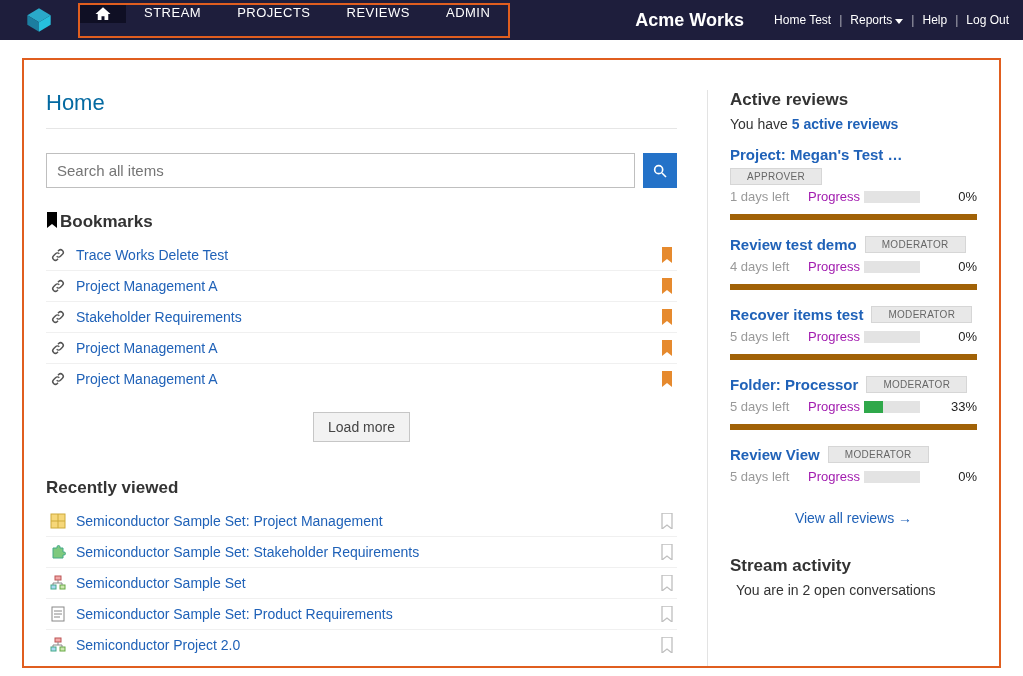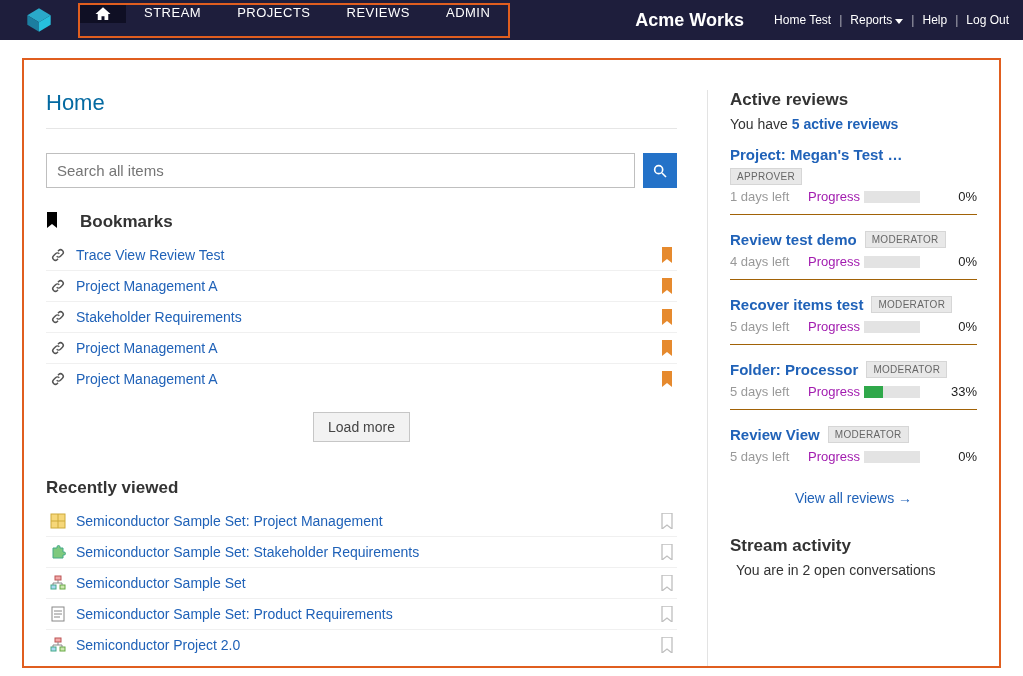--- a/index.html
+++ b/index.html
@@ -26,46 +26,46 @@
 .col-right { width: 270px; border-left: 1px solid #e3e3e3; padding-left: 22px; }
 
 .page-title { font-size: 22px; font-weight: 400; color: #0369a1; margin-bottom: 12px; }
 .hr { border: none; border-top: 1px solid #e6e6e6; margin-bottom: 24px; }
 
 .search-row { display: flex; gap: 8px; align-items: stretch; margin-bottom: 24px; }
 .search-input { flex: 1; border: 1px solid #bfbfbf; padding: 8px 10px; font-size: 15px; color: #888; }
 .search-btn { width: 34px; background: #2472c8; display: flex; align-items: center; justify-content: center; cursor: pointer; }
 .search-btn svg { width: 16px; height: 16px; fill: #fff; }
 
-.section-head { display: flex; gap: 22px; font-weight: 700; font-size: 17px; margin-bottom: 8px; }
+.section-head { display: flex; gap: 2px; font-weight: 700; font-size: 17px; margin-bottom: 8px; }
 .bookmark-glyph { width: 12px; height: 16px; fill: #000; }
 
 .list { }
 .list-row { display: flex; align-items: center; padding: 7px 4px; border-bottom: 1px solid #f0f0f0; gap: 10px; }
 .list-row:last-child { border-bottom: none; }
 .row-icon { width: 16px; height: 16px; flex-shrink: 0; display:flex; align-items:center; justify-content:center; }
 .row-link { color: #2062b8; cursor: pointer; flex: 1; font-size: 14px; }
 .row-bookmark { width: 12px; height: 16px; }
 .row-bookmark.filled { fill: #e68a2e; }
 .row-bookmark.empty { fill: none; stroke: #bfbfbf; stroke-width: 1.3; }
 
 .load-more-wrap { text-align: center; padding: 18px 0 24px 0; }
 .load-more { display: inline-block; border: 1px solid #c6c6c6; background: #f2f2f2; padding: 6px 14px; font-size: 14px; color: #444; cursor: pointer; }
 
 .rv-head { font-weight: 700; font-size: 17px; margin: 12px 0 8px 0; }
 
 
 .side-title { font-size: 17px; font-weight: 700; margin-bottom: 6px; }
 .side-sub { font-size: 14px; margin-bottom: 14px; }
 .side-sub a { color: #2062b8; cursor: pointer; font-weight: bold; }
-.review-block { margin-bottom: 16px; border-bottom: 1px solid #a16207; padding-bottom: 10px; }
+.review-block { margin-bottom: 16px; border-bottom: 6px solid #a16207; padding-bottom: 10px; }
 .review-block:last-of-type { border-bottom: none; }
 .review-title-row { display:flex; align-items:center; gap:8px; flex-wrap:wrap; }
 .review-title { color: #2062b8; font-weight: 700; font-size: 15px; cursor: pointer; }
-.role-badge { background: #e8e8e8; color: #666; font-size: 10px; padding: 2px 6px; letter-spacing: 0.3px; border:1px solid #d6d6d6; }
+.role-badge { background: #e8e8e8; color: #666; font-size: 10px; padding: 2px 16px; letter-spacing: 0.3px; border:1px solid #d6d6d6; }
 .review-meta { display: flex; align-items: center; justify-content: space-between; margin-top: 6px; font-size: 13px; }
 .days-left { color: #999; width: 78px; }
 .progress-wrap { flex:1; display: flex; align-items: center; gap: 4px; }
 .progress-label { color: #a21caf; }
 .progress-bar { width: 56px; height: 12px; background: #e3e3e3; position: relative; }
 .progress-fill { position: absolute; left: 0; top: 0; bottom: 0; background: #2fa84a; }
 .progress-pct { color: #222; width: 36px; text-align: right; }
 .view-all { text-align: center; color: #2062b8; font-size: 14px; cursor: pointer; margin: 8px 0 30px 0; }
 
 .stream-title { font-size: 17px; font-weight: 700; margin-bottom: 6px; }
@@ -133,21 +133,21 @@
         <span>Bookmarks</span>
       </div>
       <div class="list" id="bookmarks-list">
           <div class="list-row">
             <span class="row-icon">
               <svg width="16" height="16" viewBox="0 0 24 24" fill="none" stroke="#555" stroke-width="2.2">
                 <path d="M10 14a4 4 0 0 0 5.66 0l3-3a4 4 0 0 0-5.66-5.66l-1 1"></path>
                 <path d="M14 10a4 4 0 0 0-5.66 0l-3 3a4 4 0 0 0 5.66 5.66l1-1"></path>
               </svg>
             </span>
-            <span class="row-link">Trace View Review Test</span>
+            <span class="row-link">Trace Works Delete Test</span>
             <svg class="row-bookmark filled" viewBox="0 0 12 16">
               <path d="M1 0 h10 v16 l-5-4 -5 4 Z"></path>
             </svg>
           </div>
           <div class="list-row">
             <span class="row-icon">
               <svg width="16" height="16" viewBox="0 0 24 24" fill="none" stroke="#555" stroke-width="2.2">
                 <path d="M10 14a4 4 0 0 0 5.66 0l3-3a4 4 0 0 0-5.66-5.66l-1 1"></path>
                 <path d="M14 10a4 4 0 0 0-5.66 0l-3 3a4 4 0 0 0 5.66 5.66l1-1"></path>
               </svg>

